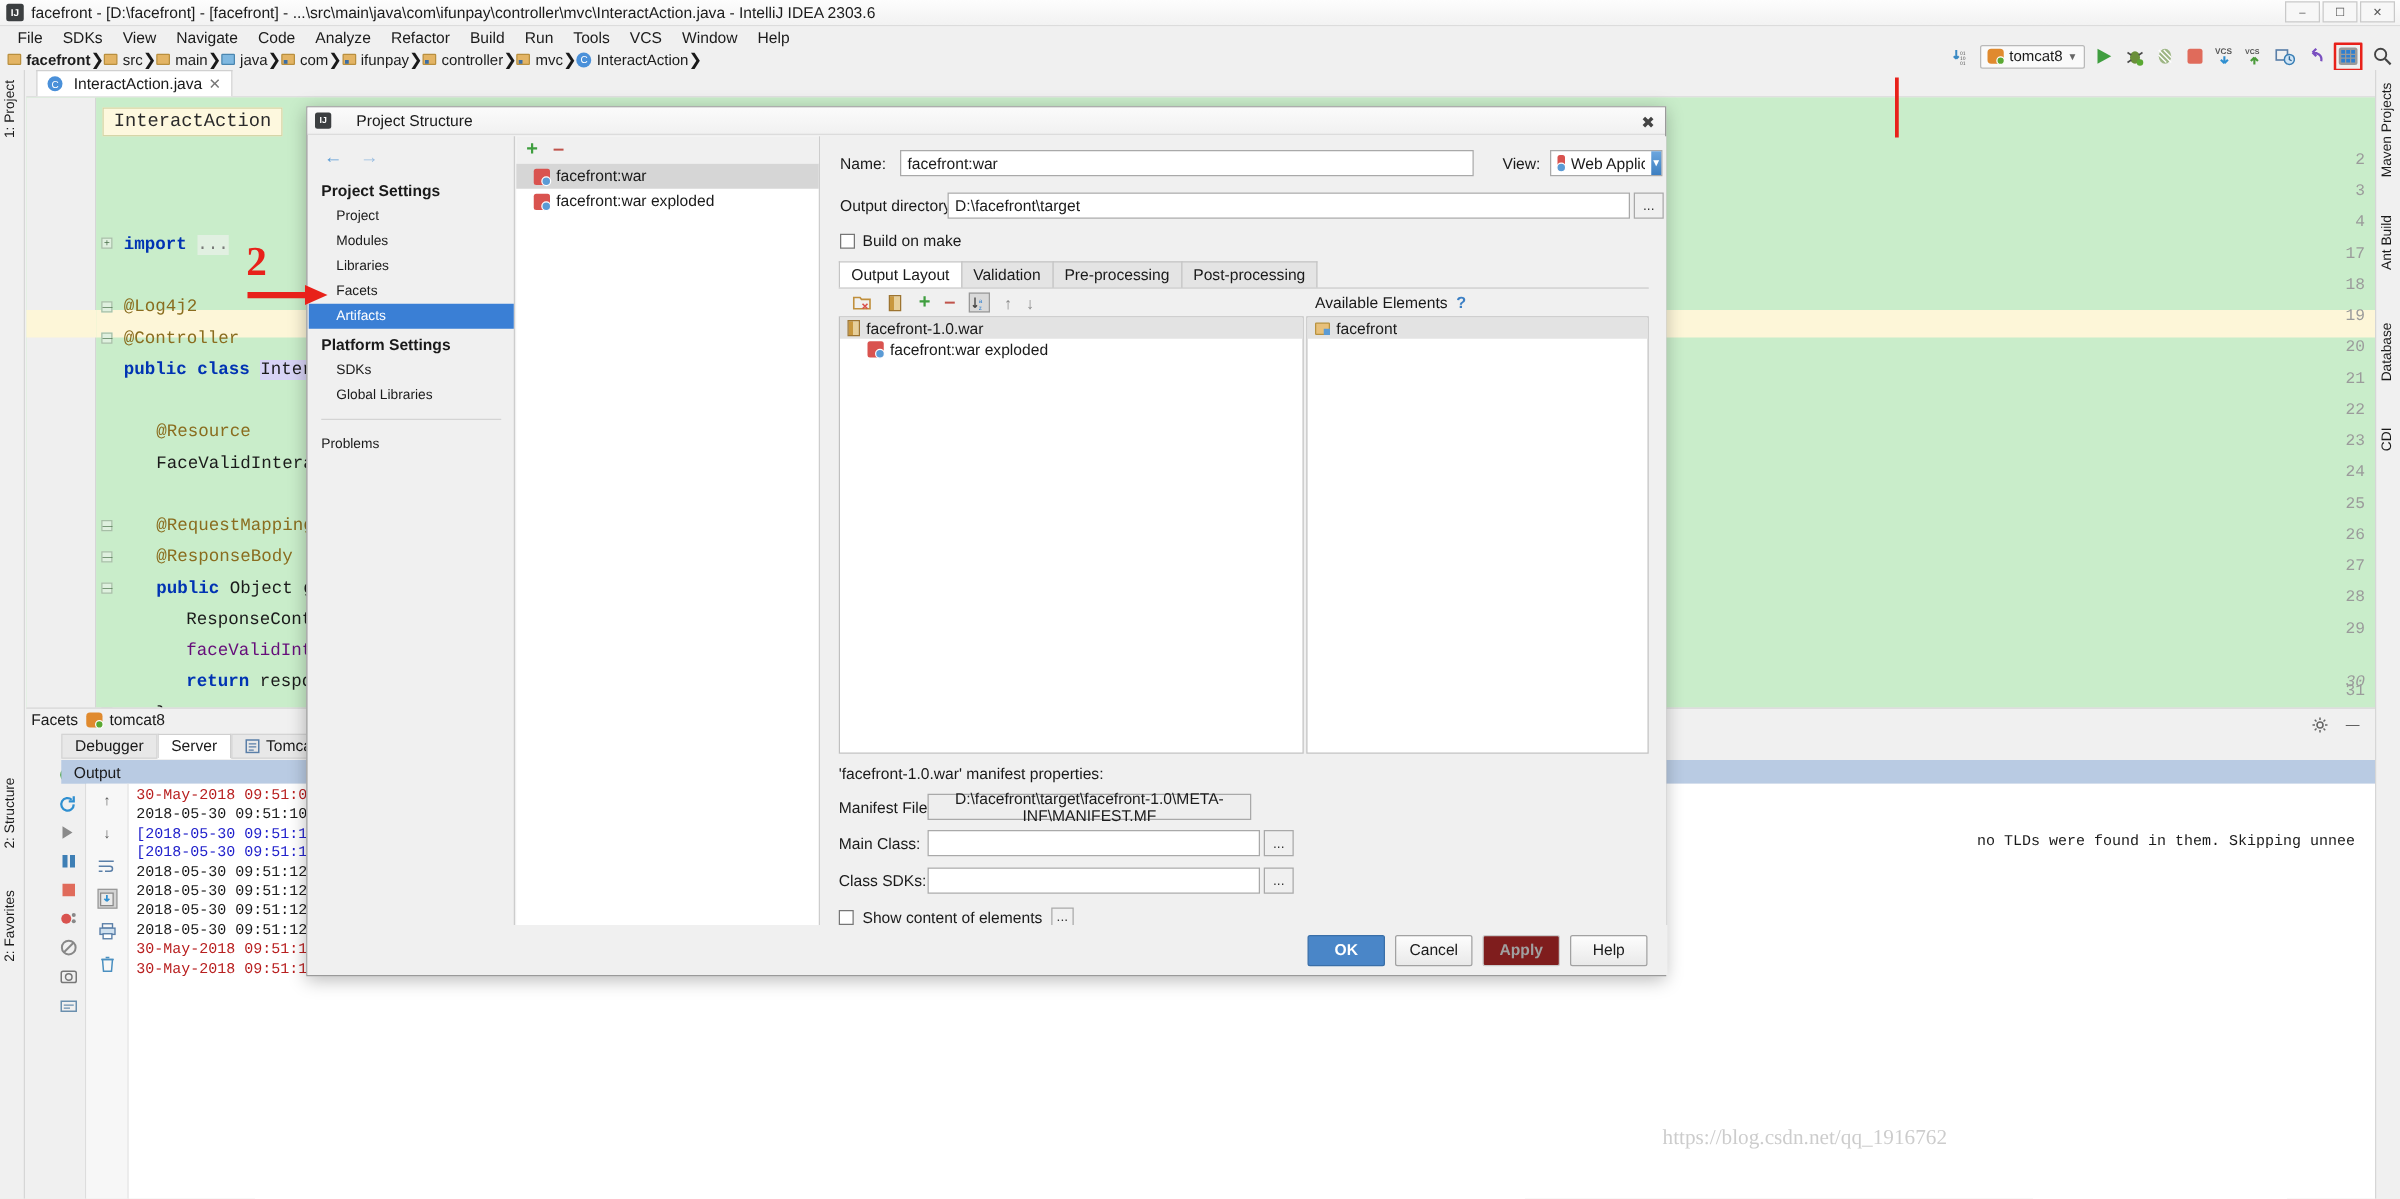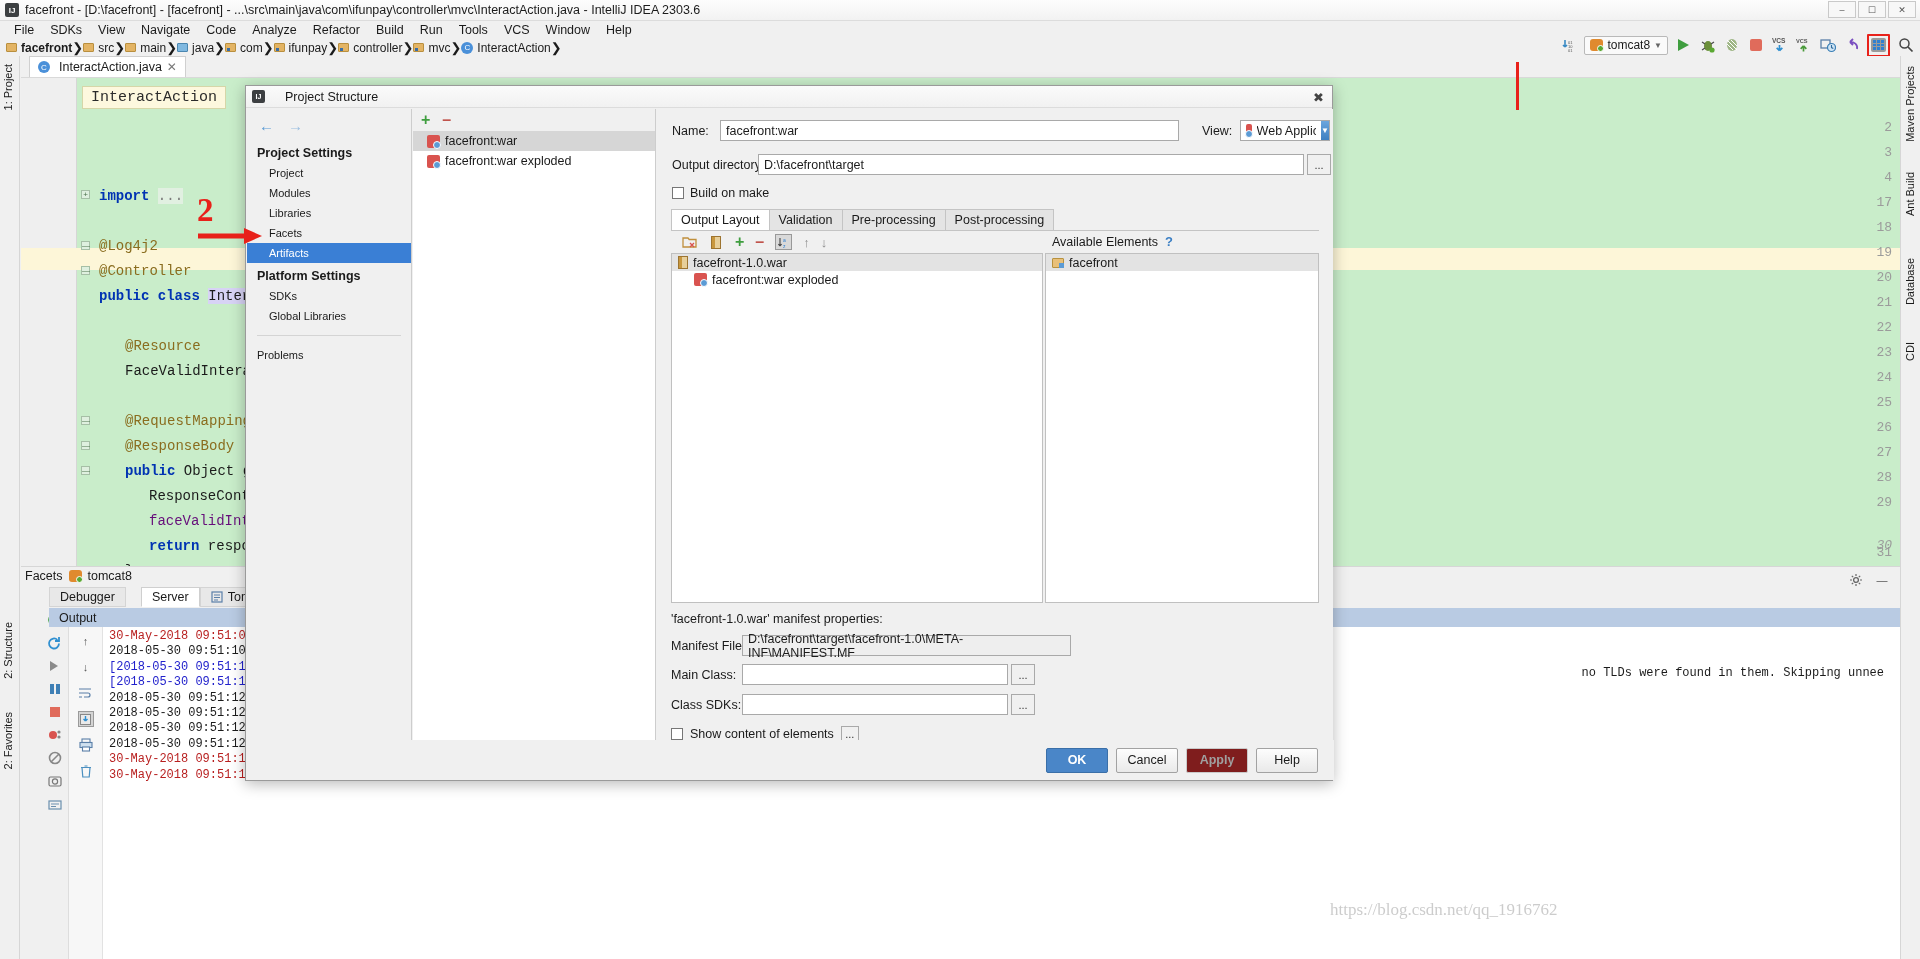--- a/index.html
+++ b/index.html
@@ -99,21 +99,21 @@
   .classtitle{ position:absolute; left:82px; top:86px; z-index:3;
     border:1px solid #d6d6a8; background:#fdf8de; padding:2px 8px;
     font-family:"Liberation Mono", monospace; font-size:15px; color:#2b2b2b;}
 
   
   .debugpane{ position:absolute; left:21px; top:566px; width:1879px; height:393px; background:#f0f0f0;}
   .dp-head{ height:18px; display:flex; align-items:center; gap:6px; padding-left:4px;
     border-top:1px solid #d6d6d6; font-size:12.5px;}
   .dp-tabs{ height:23px; display:flex; align-items:flex-end; padding-left:28px; gap:0px;}
   .dtab{ padding:2px 10px; font-size:12.5px; border:1px solid transparent;}
-  .dtab.active{ background:#fff; border:1px solid #cfcfcf; border-bottom:1px solid #fff;margin-left:15px;}
+  .dtab.active{ background:#fff; border:1px solid #cfcfcf; border-bottom:1px solid #fff;}
   .dtab.plain{ background:#e8e8e8; border:1px solid #d4d4d4;}
   .out-header{ position:absolute; left:28px; top:42px; width:1851px; height:19px;
     background:#b9cbe3; display:flex; align-items:center; padding-left:10px;
     font-size:12.5px; color:#1b1b1b;}
   .console{ position:absolute; left:48px; top:61px; width:1831px; height:332px;
     background:#fff; overflow:hidden; font-family:"Liberation Mono", monospace;
     font-size:12px; line-height:15.4px; padding:2px 0 0 6px;}
   .cline{ white-space:pre; }
   .c-red{ color:#b81f1f;}
   .c-blue{ color:#2222cc;}
@@ -683,21 +683,21 @@
       <div class="tree-pane" style="left:388px;top:144px;width:274px;height:350px;">
         <div class="tr-row hdr" style="padding-left:6px;">
           <span class="folder2"></span>
           <span>facefront</span>
         </div>
       </div>
 
       <div style="position:absolute;left:14px;top:503px;font-size:12.5px;">'facefront-1.0.war' manifest properties:</div>
 
       <div style="position:absolute;left:14px;top:530px;" class="fld-lbl">Manifest File:</div>
-      <div class="inp ro" style="position:absolute;left:85px;top:526px;width:329px;">D:\facefront\target\facefront-1.0\META-INF\MANIFEST.MF</div>
+      <div class="inp ro" style="position:absolute;left:85px;top:526px;width:259px;text-align:center;">D:\facefront\target\facefront-1.0\META-INF\MANIFEST.MF</div>
 
       <div style="position:absolute;left:14px;top:559px;" class="fld-lbl">Main Class:</div>
       <div class="inp" style="position:absolute;left:85px;top:555px;width:266px;"></div>
       <div class="btn-dots" style="position:absolute;left:354px;top:555px;">...</div>
 
       <div style="position:absolute;left:14px;top:589px;" class="fld-lbl">Class SDKs:</div>
       <div class="inp" style="position:absolute;left:85px;top:585px;width:266px;"></div>
       <div class="btn-dots" style="position:absolute;left:354px;top:585px;">...</div>
 
       <div style="position:absolute;left:14px;top:617px;display:flex;align-items:center;gap:7px;">

